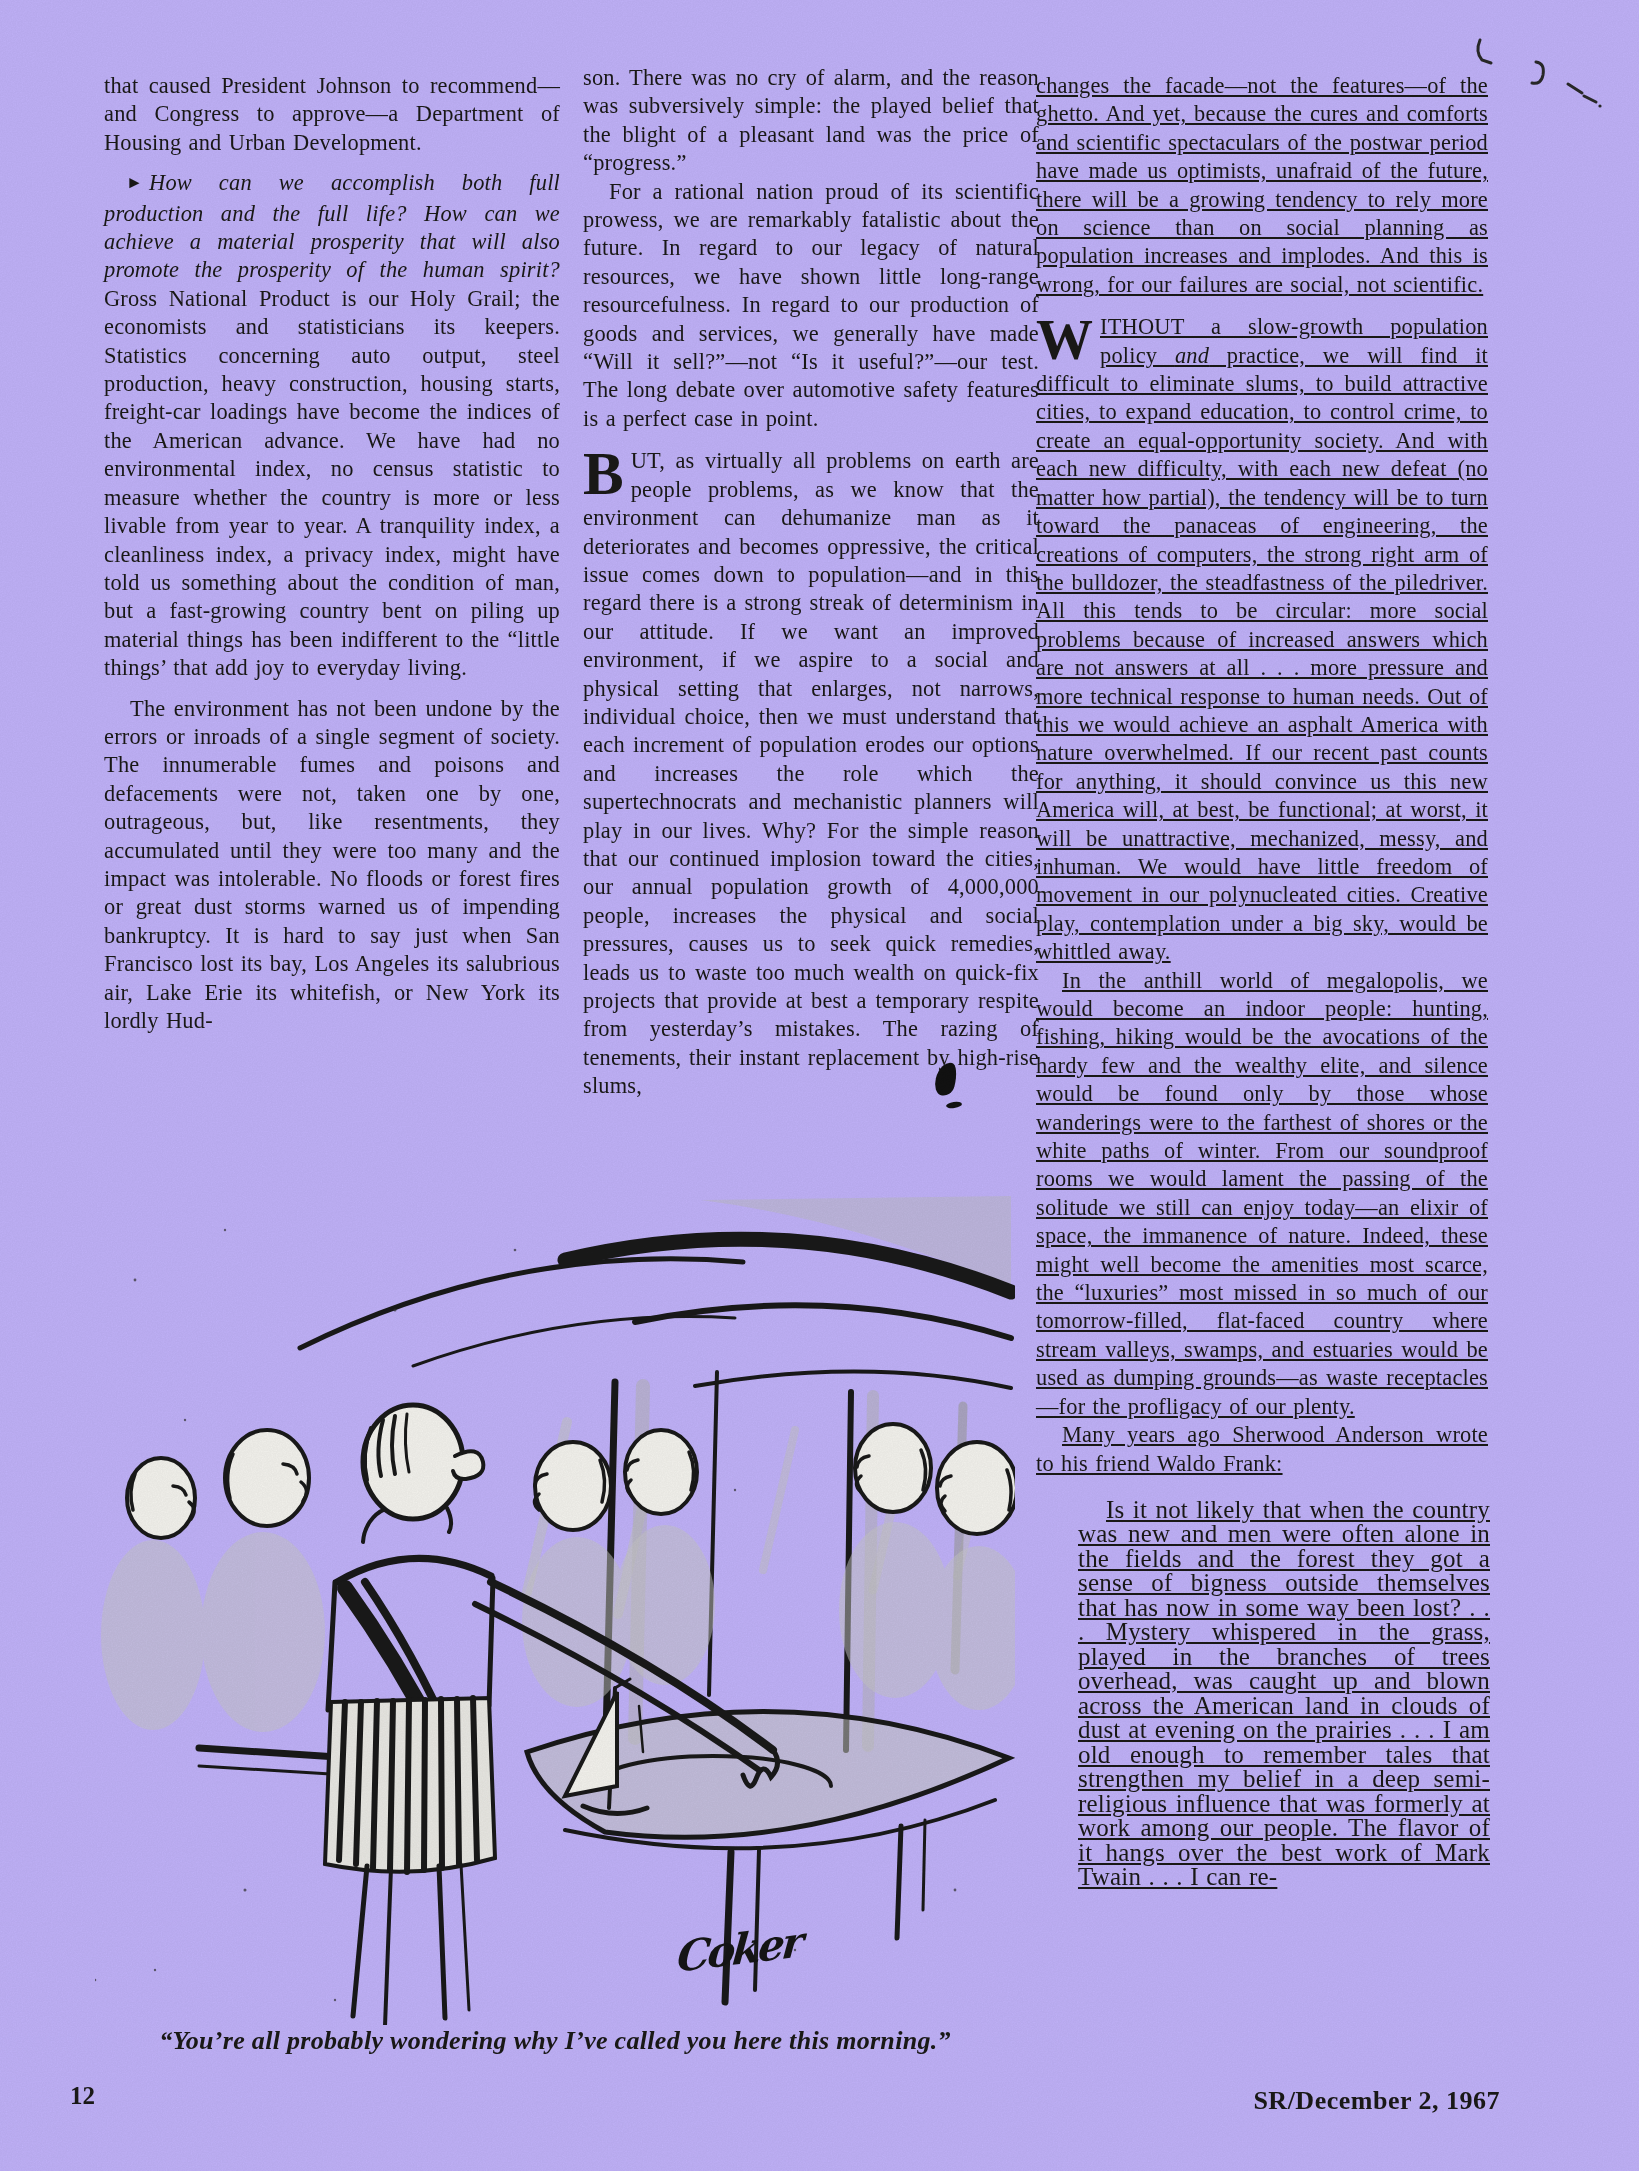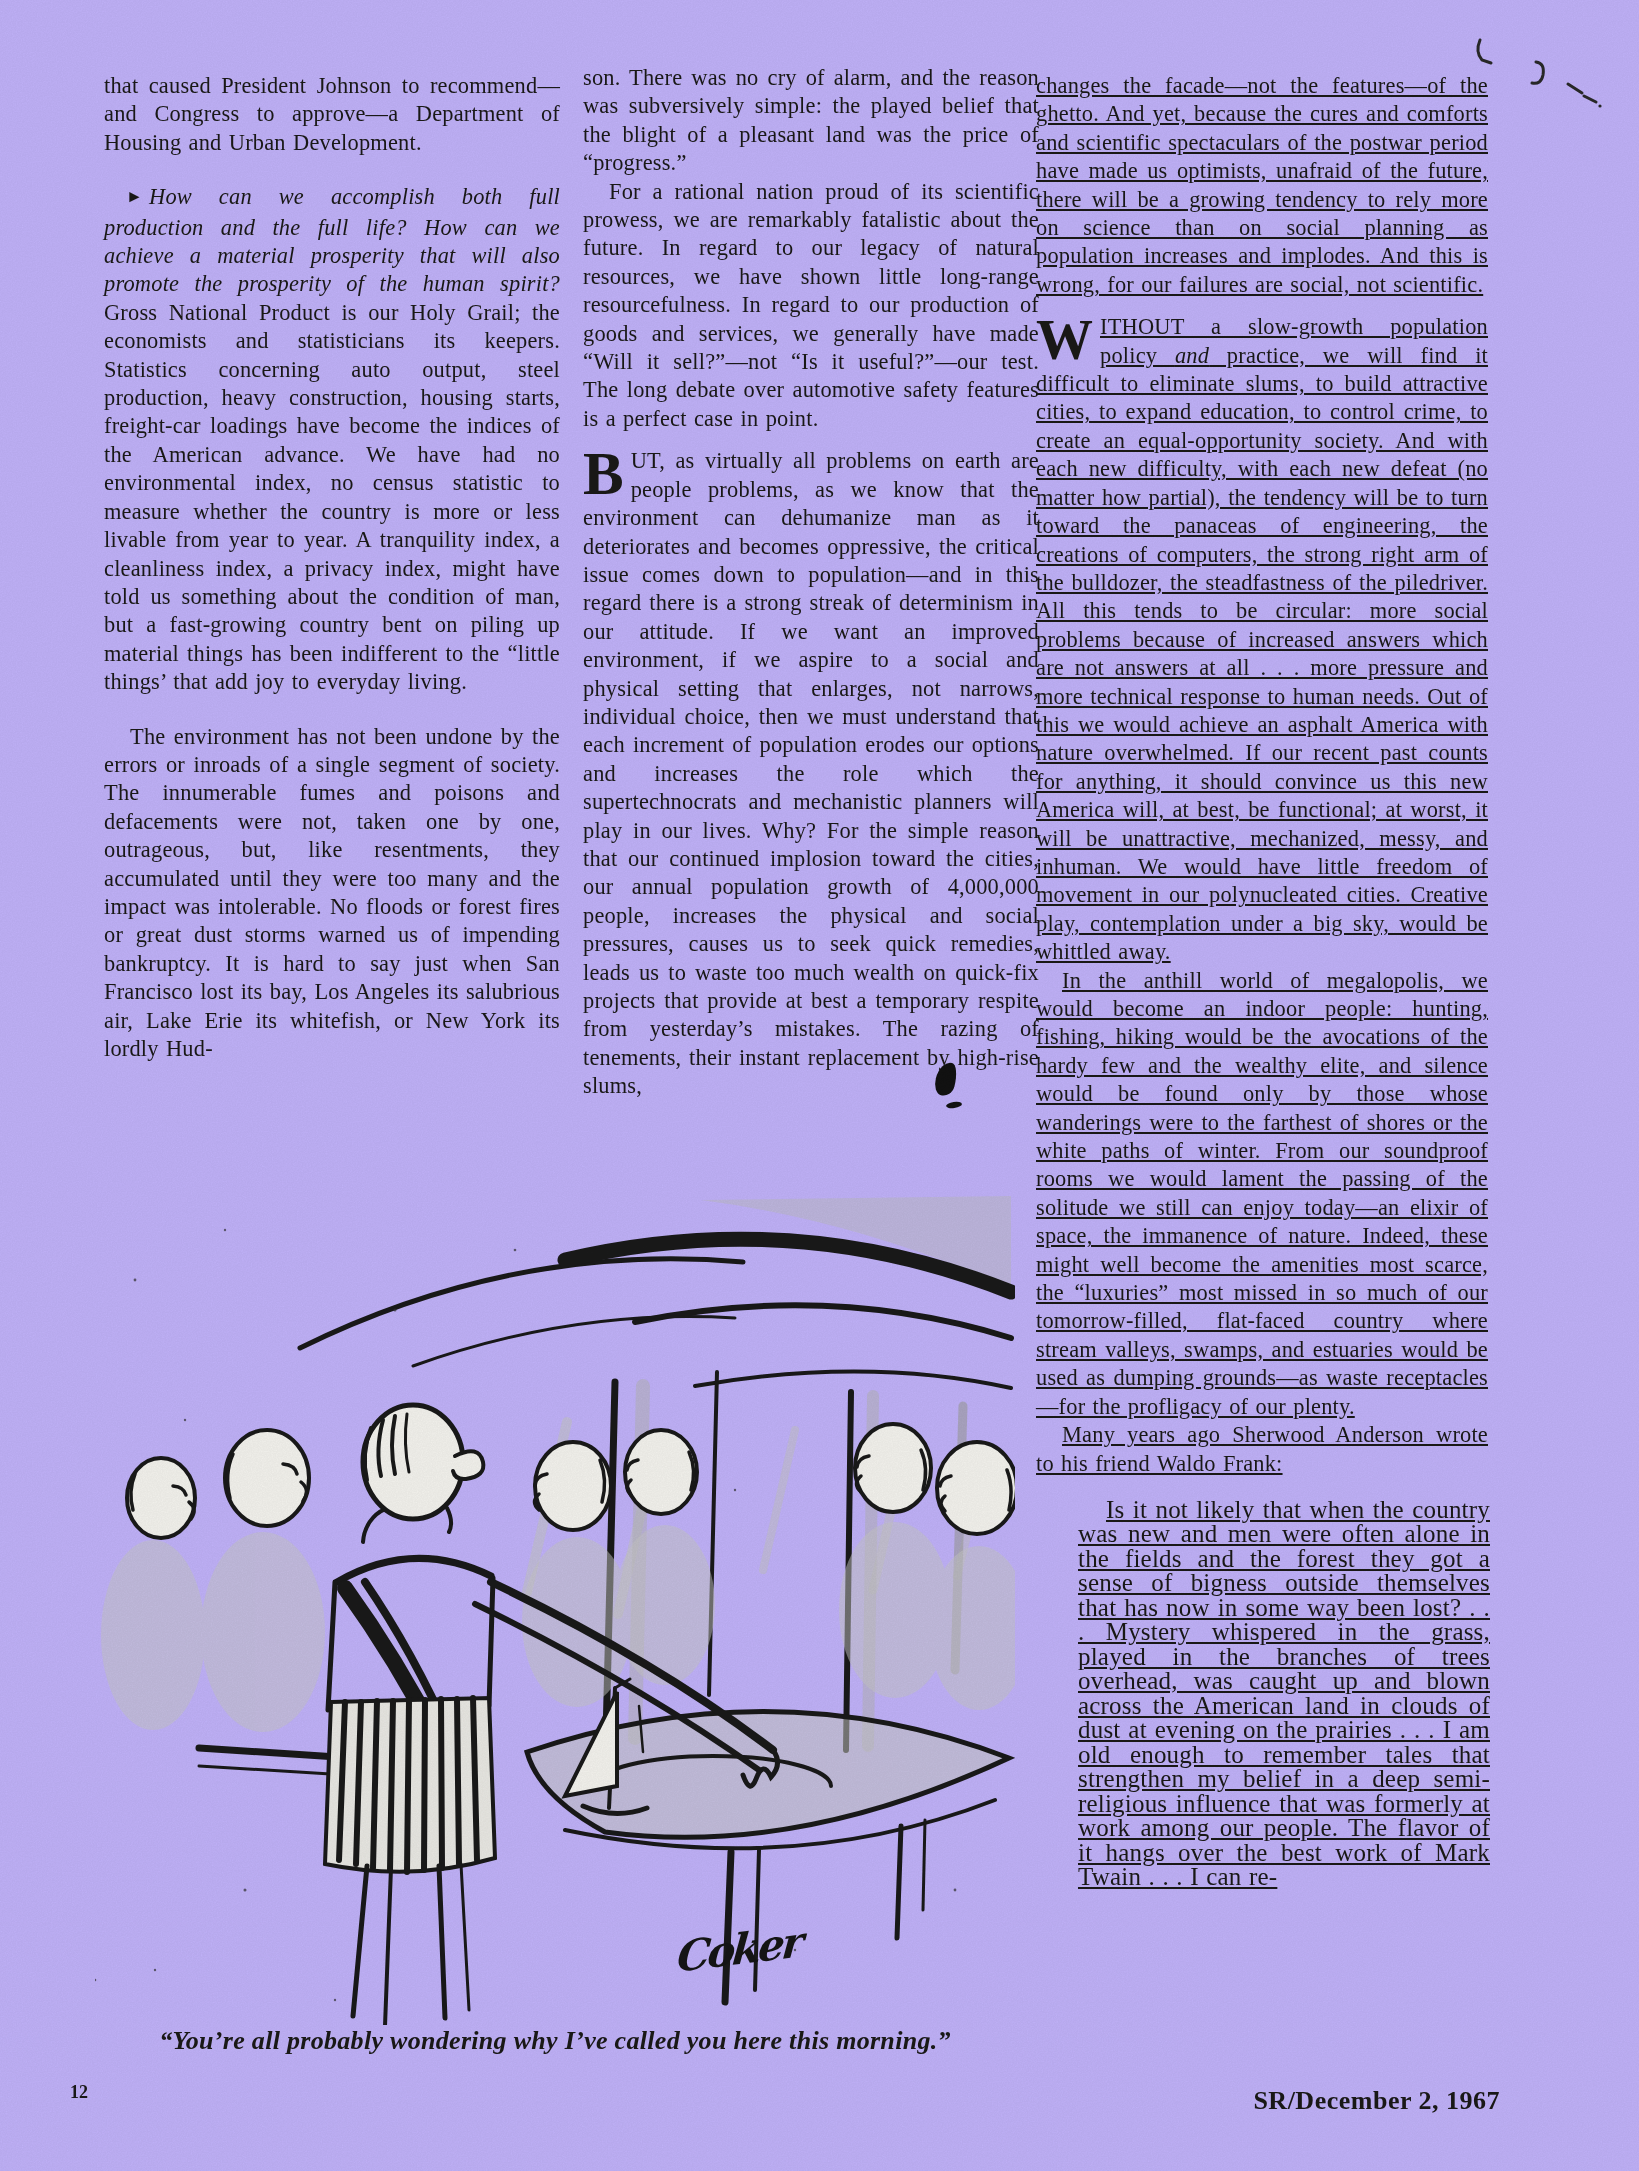--- a/index.html
+++ b/index.html
@@ -6,38 +6,38 @@
   .page{
     position:relative;width:1639px;height:2171px;margin:0 auto;
     background:#c4b5fd;overflow:hidden;color:#1b1a18;
     font-family:"Liberation Serif","DejaVu Serif",serif;
   }
   .col{
     position:absolute;width:456px;text-align:justify;
     font-size:22.4px;line-height:28.4px;letter-spacing:.2px;word-spacing:1.5px;
   }
   .col p{margin:0;}
-  p.gap{margin-top:26px;}
+  p.gap{margin-top:12px;}
   p.gap-sm{margin-top:14px;}
   p.indent{text-indent:26px;}
   .lead-marker{font-size:17px;position:relative;top:-2px;padding-right:6px;}
   .dropcap{
     float:left;font-weight:bold;font-size:61px;line-height:47px;
     padding:3px 7px 0 0;letter-spacing:0;
   }
   .blockquote{
     margin:20px 0 0 42px;width:412px;
     font-size:25px;line-height:24.5px;word-spacing:1px;
   }
   .blockquote p{text-indent:28px;margin:0;}
   .caption{
     position:absolute;left:95px;top:2026px;width:920px;text-align:center;
     font-style:italic;font-weight:bold;font-size:26px;letter-spacing:.3px;
   }
-  .pagenum{position:absolute;left:70px;top:2082px;font-weight:bold;font-size:18px;}
+  .pagenum{position:absolute;left:70px;top:2082px;font-weight:bold;font-size:25px;}
   .issue{position:absolute;right:139px;top:2086px;font-weight:bold;font-size:26px;letter-spacing:.5px;}
   .cartoon{position:absolute;left:95px;top:1190px;width:920px;height:835px;}
   .ink-blot{
     position:absolute;left:936px;top:1062px;width:20px;height:34px;background:#121212;
     border-radius:60% 40% 55% 45%/55% 65% 35% 45%;transform:rotate(14deg);z-index:3;
   }
   .ink-tick{
     position:absolute;left:946px;top:1102px;width:16px;height:6px;background:#121212;
     border-radius:50%;transform:rotate(-8deg);z-index:3;
   }

